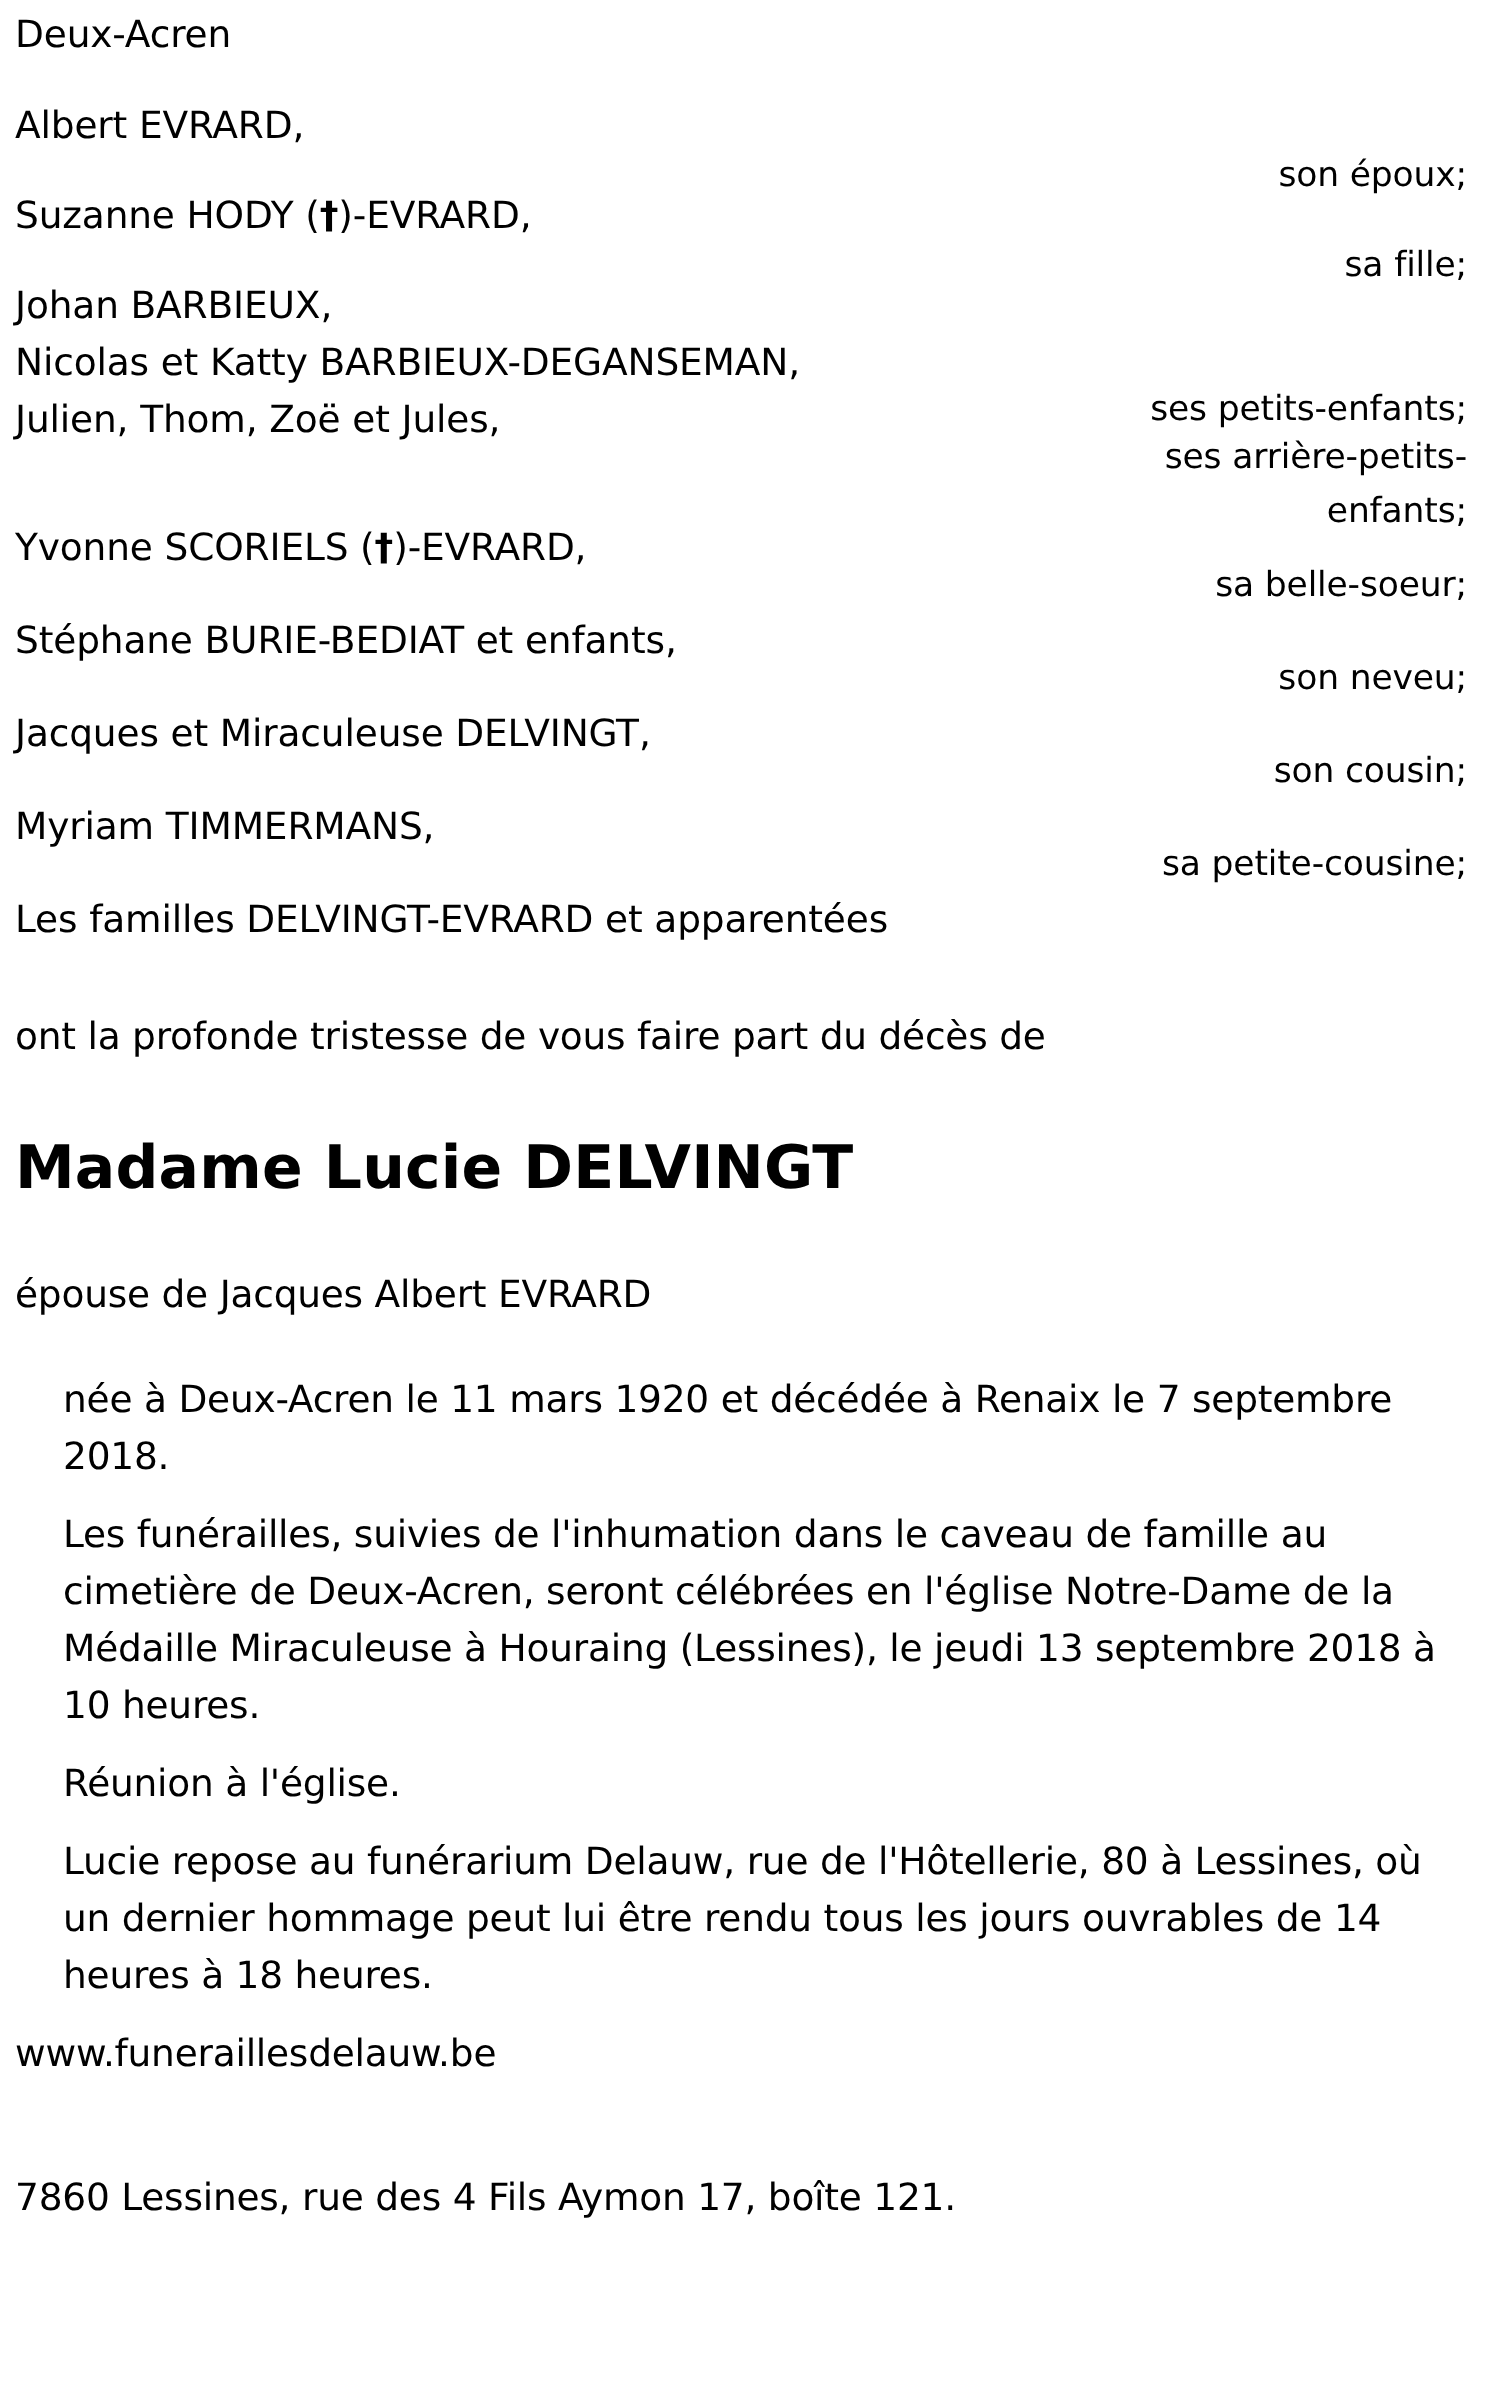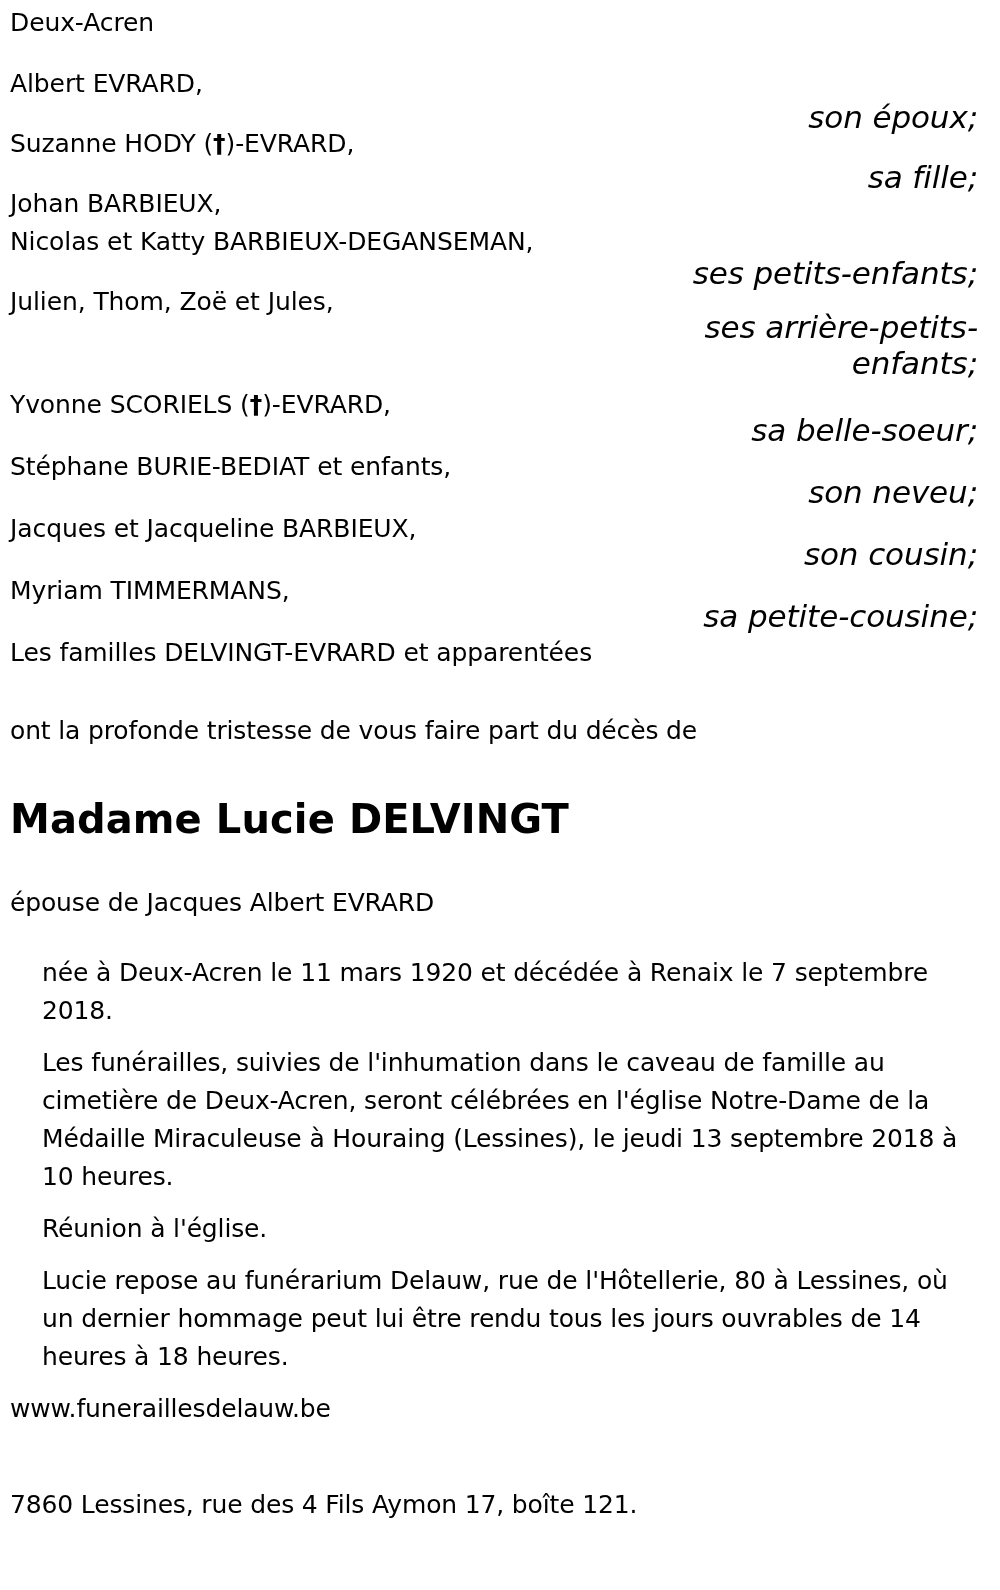--- a/index.html
+++ b/index.html
@@ -42,22 +42,21 @@
     white-space: nowrap;
   }
   .names .nm {
     display: block;
   }
 
   .rel-label {
     position: absolute;
     right: 0;
     text-align: right;
-    font-style: italic;
-    font-size: 31px;
+    font-size: 23px;
     line-height: 36px;
     letter-spacing: -0.1px;
     white-space: pre-line;
   }
 
   .dagger {
     font-weight: bold;
   }
 
   
@@ -125,45 +124,45 @@
     </div>
 
     <div class="rel-row" style="margin-top:22px;">
       <div class="names">
         <span class="nm">Johan BARBIEUX,</span>
         <span class="nm">Nicolas et Katty BARBIEUX-DEGANSEMAN,</span>
       </div>
       <div class="rel-label" style="top:70px;">ses petits-enfants;</div>
     </div>
 
-    <div class="rel-row" style="margin-top:22px;">
+    <div class="rel-row" style="">
       <div class="names">
         <span class="nm">Julien, Thom, Zoë et Jules,</span>
       </div>
       <div class="rel-label" style="top:26px;">ses arrière-petits-
 enfants;</div>
     </div>
 
-    <div class="rel-row" style="margin-top:65px;">
+    <div class="rel-row" style="margin-top:47px;">
       <div class="names">
         <span class="nm">Yvonne SCORIELS (<span class="dagger">†</span>)-EVRARD,</span>
       </div>
       <div class="rel-label" style="top:26px;">sa belle-soeur;</div>
     </div>
 
     <div class="rel-row" style="margin-top:24px;">
       <div class="names">
         <span class="nm">Stéphane BURIE-BEDIAT et enfants,</span>
       </div>
       <div class="rel-label" style="top:26px;">son neveu;</div>
     </div>
 
     <div class="rel-row" style="margin-top:24px;">
       <div class="names">
-        <span class="nm">Jacques et Jacqueline BARBIEUX,</span>
+        <span class="nm">Jacques et Miraculeuse DELVINGT,</span>
       </div>
       <div class="rel-label" style="top:26px;">son cousin;</div>
     </div>
 
     <div class="rel-row" style="margin-top:24px;">
       <div class="names">
         <span class="nm">Myriam TIMMERMANS,</span>
       </div>
       <div class="rel-label" style="top:26px;">sa petite-cousine;</div>
     </div>

